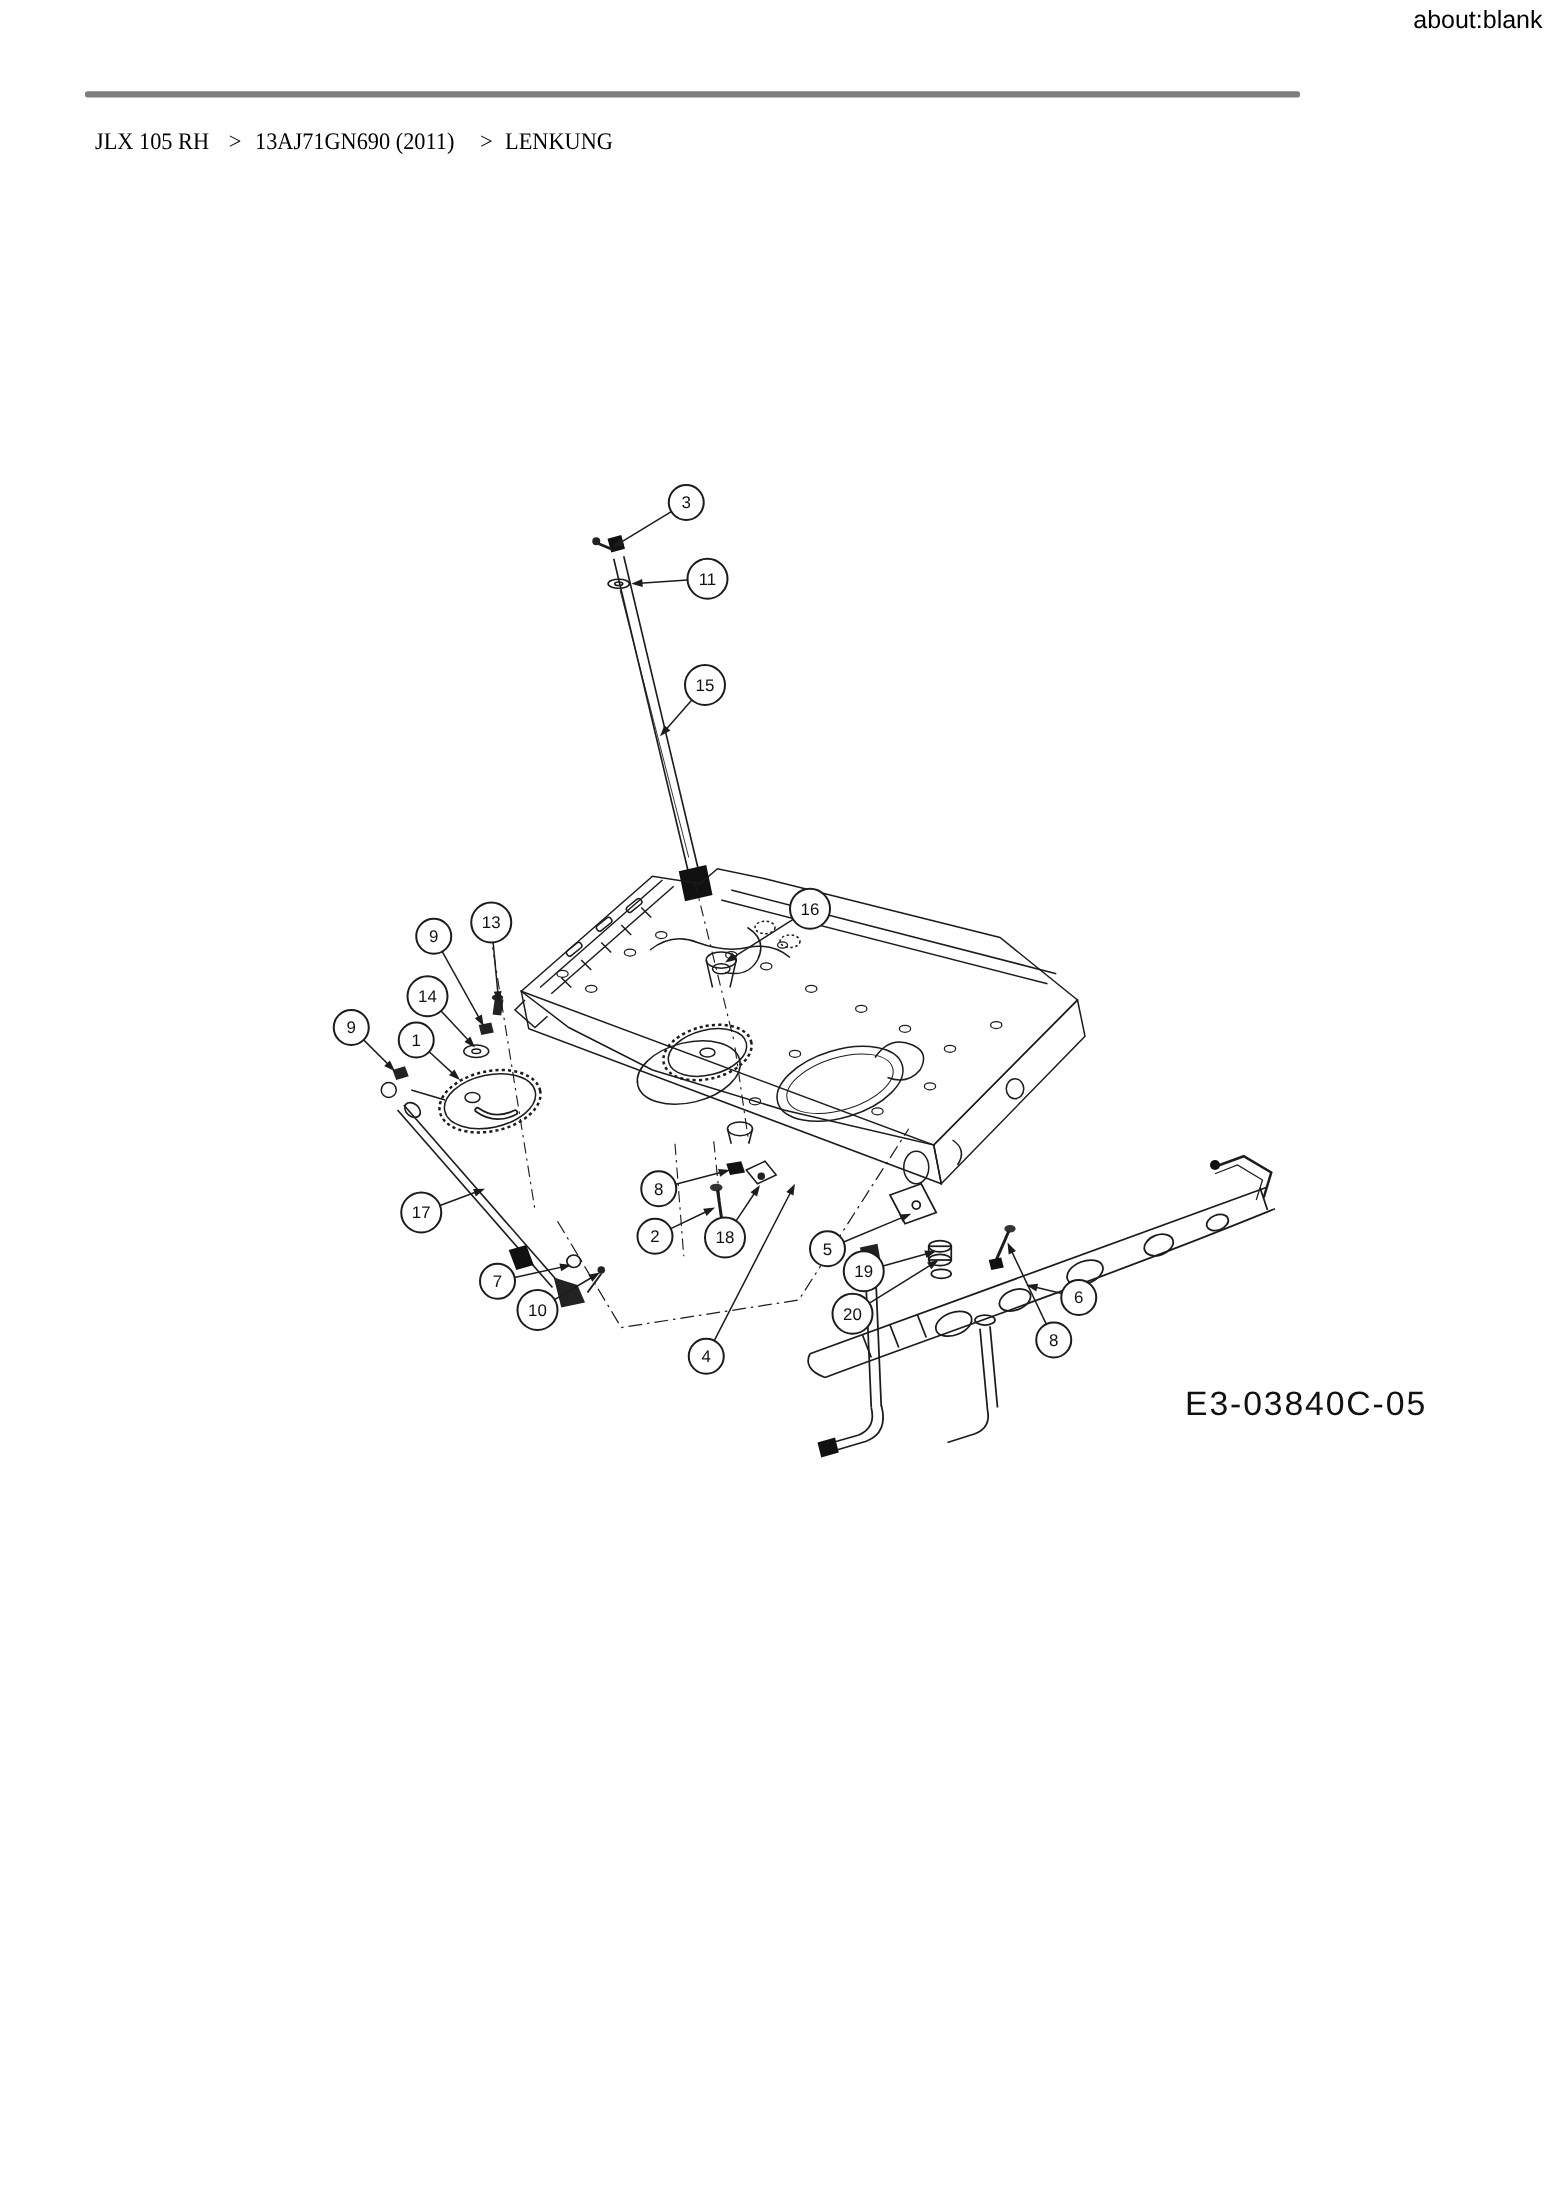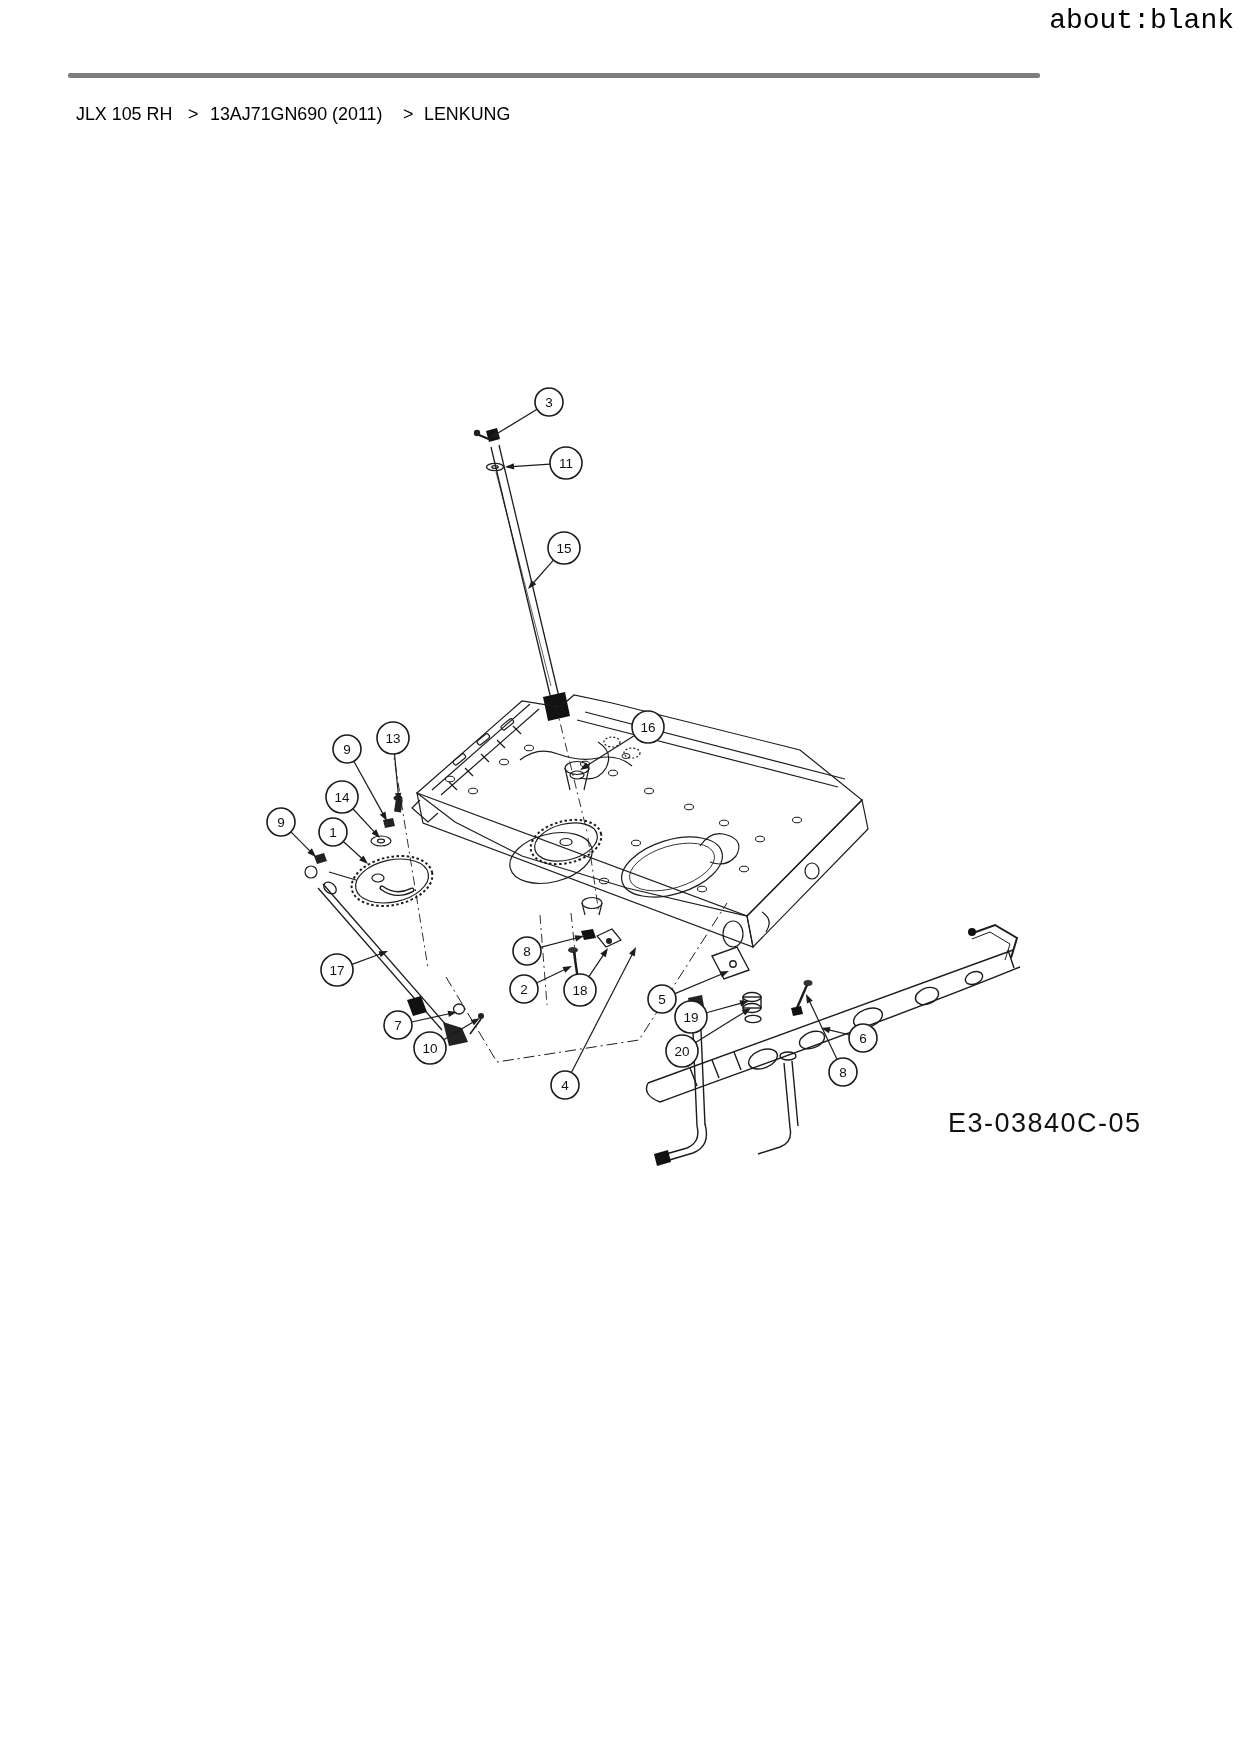--- a/index.html
+++ b/index.html
@@ -1,22 +1,22 @@
 <!DOCTYPE html>
 <html><head>
 <meta charset="utf-8">
 <style>
   html,body{margin:0;padding:0;background:#fff;}
   .page{position:relative;width:1240px;height:1754px;background:#fff;overflow:hidden;
         font-family:"Liberation Sans",sans-serif;color:#111;}
-  .header-right{position:absolute;top:5px;right:6px;font-family:Liberation Mono, monospace;
-        font-size:28px;color:#000;}
+  .header-right{position:absolute;top:5px;right:6px;font-family:Liberation Sans, sans-serif;
+        font-size:20px;color:#000;}
   .divider{position:absolute;left:68px;top:73px;width:972px;height:5px;background:#7d7d7d;border-radius:2px;}
   .breadcrumb{position:absolute;left:76px;top:103px;display:flex;gap:10px;font-size:19px;
-        color:#000;letter-spacing:0px;}
+        color:#000;letter-spacing:0px;font-family:Liberation Serif, serif;}
   .breadcrumb span{display:inline-block;transform:scaleX(.94);transform-origin:left;}
   .diagram-svg{position:absolute;left:0;top:0;}
   .drawing-number{position:absolute;left:948px;top:1108px;font-size:27px;letter-spacing:1.5px;color:#111;}
 </style>
 </head>
 <body>
 
 <div class="page">
 
   <div class="header-right">about:blank</div>

